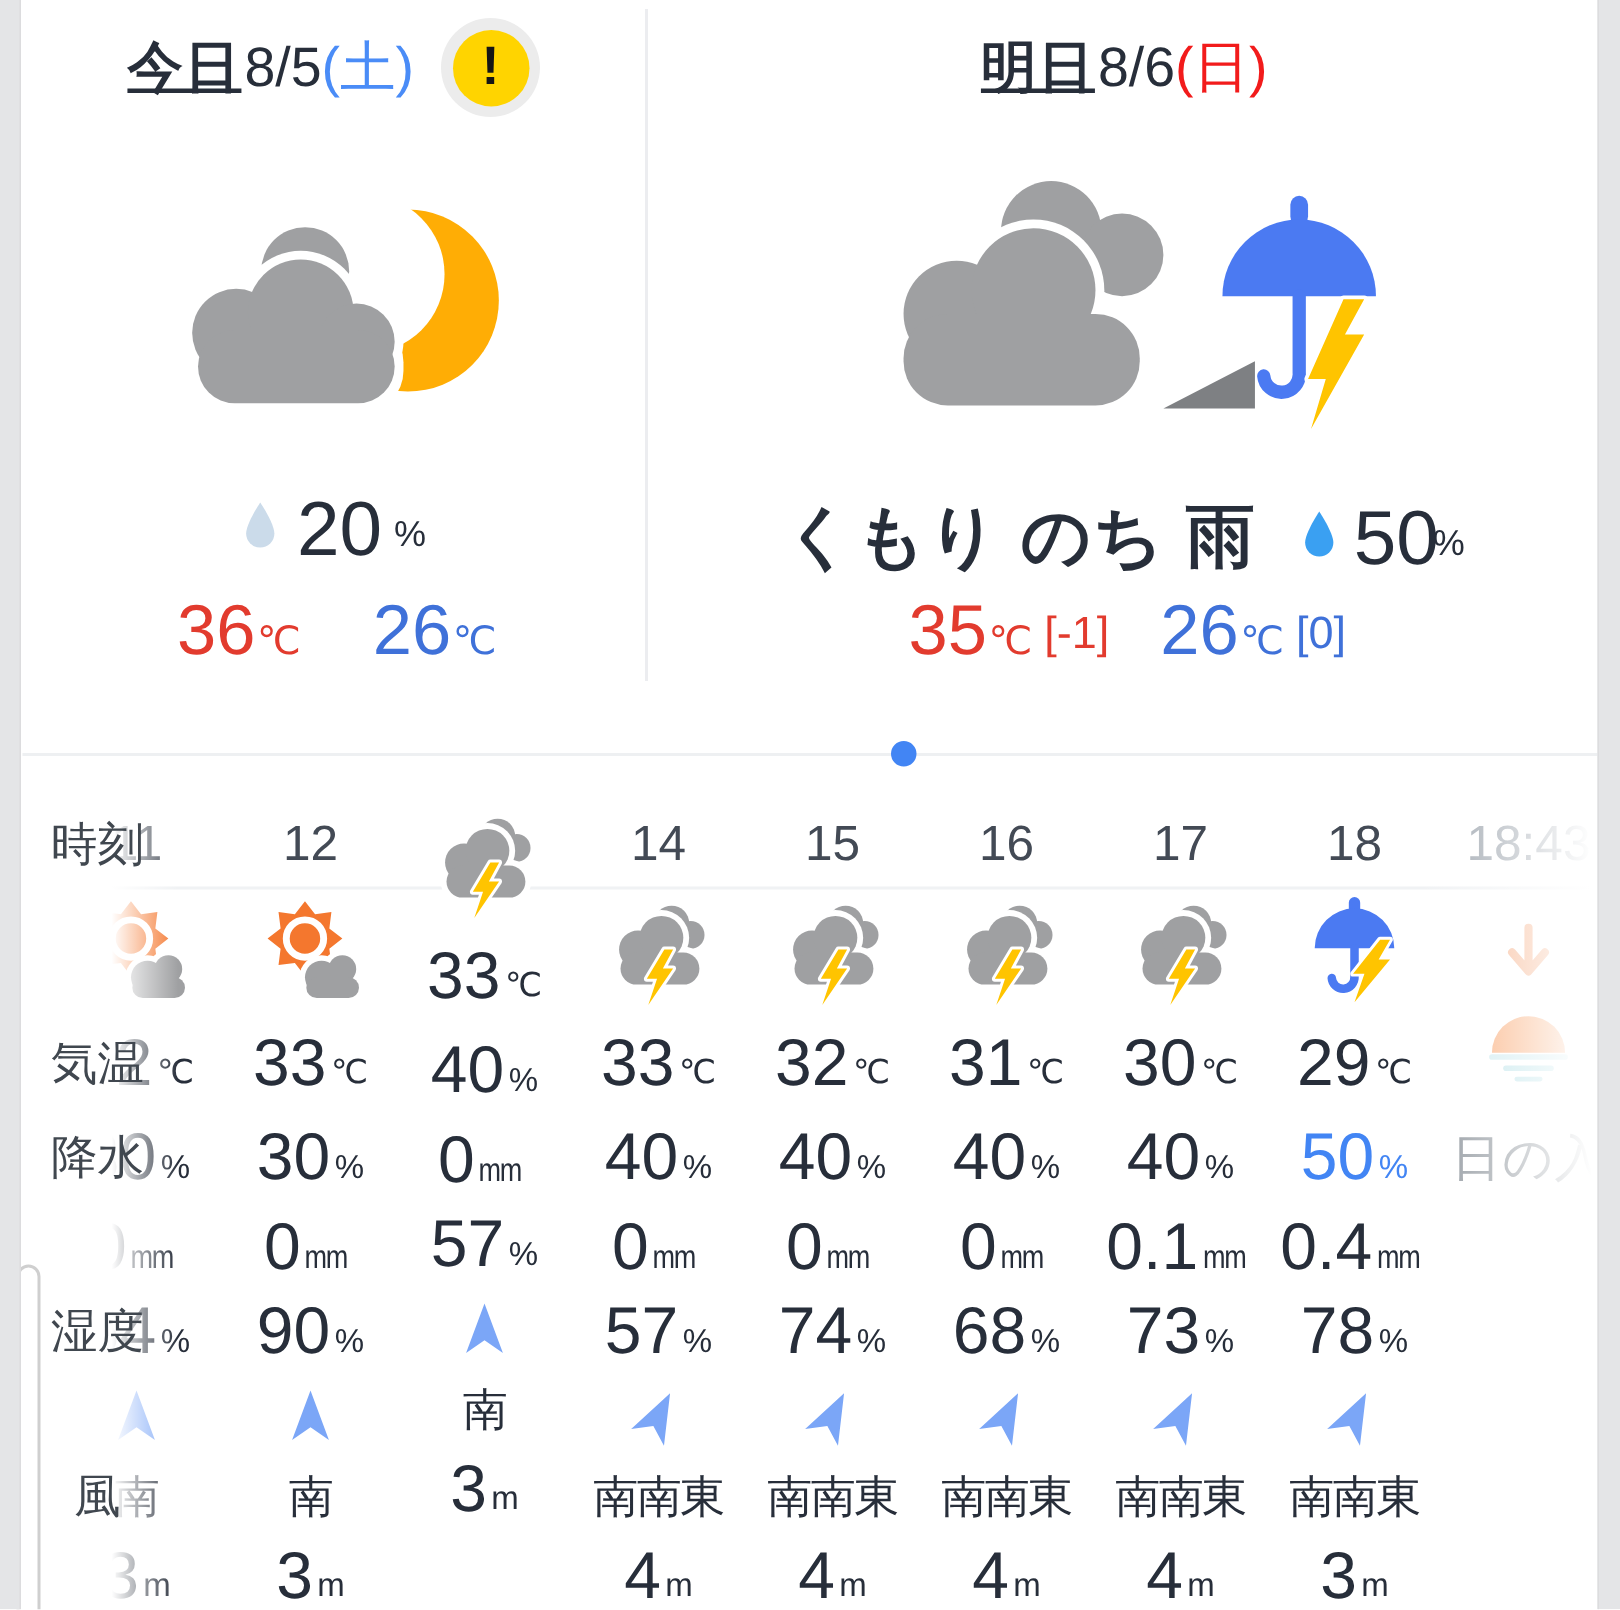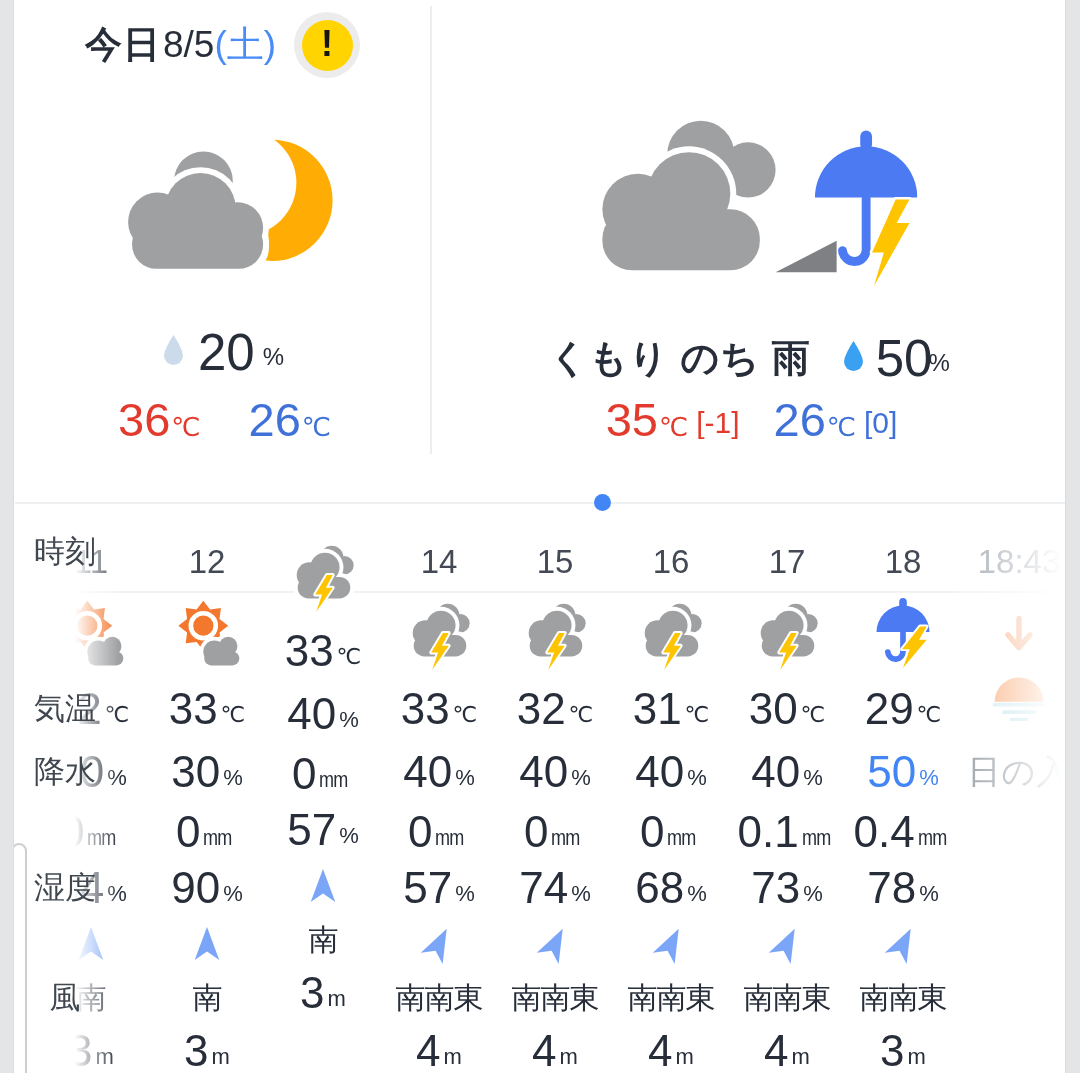--- a/index.html
+++ b/index.html
@@ -9,34 +9,34 @@
   .strip{position:absolute;top:0;bottom:0;z-index:40;background:var(--strip,#e4e5e7);}
   .strip.left{left:0;width:13px;border-right:1px solid #dcdcde;}
   .strip.right{right:0;width:14px;border-left:1px solid #dcdcde;}
 
   
   .card{position:absolute;top:0;height:458px;}
   .card.today{left:15px;width:415px;}
   .card.tomorrow{left:433px;width:633px;}
   .v-divider{position:absolute;left:430px;top:6px;width:2px;height:448px;background:#ecedf0;z-index:1;}
   .card-head{position:absolute;top:10px;left:0;right:0;height:70px;display:flex;align-items:center;justify-content:center;font-size:37px;}
-  .card-head .day{font-weight:700;letter-spacing:1px;}
+  .card-head .day{font-weight:700;letter-spacing:1px;text-decoration:underline;}
   .card-head .date{font-weight:400;margin-left:2px;}
   .dow.blue{color:var(--link-blue,#4a8cf7);}
   .dow.red{color:var(--bright-red,#f21b1b);}
   .alert{width:66px;height:66px;margin-left:18px;border-radius:50%;background:var(--alert-ring,#ececec);display:flex;align-items:center;justify-content:center;}
   .alert-inner{width:51px;height:51px;border-radius:50%;background:var(--alert-yellow,#ffd400);color:#151515;font-weight:700;font-size:36px;display:flex;align-items:center;justify-content:center;padding-bottom:3px;box-sizing:border-box;}
   .big-icon{position:absolute;left:50%;transform:translateX(-50%);}
   .today .big-icon{top:112px;}
   .tomorrow .big-icon{top:103px;}
   .pop-row{position:absolute;top:324px;left:0;right:0;height:56px;display:flex;align-items:center;justify-content:center;gap:12px;}
   .pop-num{font-size:51px;}
   .pop-unit{font-size:24px;margin-left:-4px;padding-top:10px;}
   .sum-row{position:absolute;top:330px;left:0;right:0;height:56px;display:flex;align-items:center;justify-content:center;}
-  .summary{font-weight:700;font-size:38px;letter-spacing:1px;}
+  .summary{font-weight:700;font-size:46px;letter-spacing:1px;}
   .sum-row .drop-wrap{margin-left:30px;margin-right:10px;}
   .temp-row{position:absolute;top:396px;left:4px;right:0;height:60px;display:flex;align-items:flex-start;justify-content:center;}
   .today .temp-row{gap:48px;}
   .tomorrow .temp-row{gap:34px;}
   .tgroup{display:flex;align-items:flex-start;}
   .tnum{font-size:47px;line-height:1;}
   .tunit{font-size:26px;margin-top:16px;margin-left:1px;}
   .tdiff{font-size:30px;margin-top:10px;margin-left:8px;}
   .hi{color:var(--red,#e23b2e);}
   .lo{color:var(--blue,#3f71d9);}
@@ -123,20 +123,25 @@
       <span class="tgroup lo">
           <span class="tnum">26</span>
           <span class="tunit">℃</span>
         </span>
     </div>
   </section>
 
   <div class="v-divider"></div>
 
   <section class="card tomorrow">
+    <div class="card-head">
+      <span class="day">明日</span>
+        <span class="date">8/6</span>
+        <span class="dow red">(日)</span>
+    </div>
     <div class="big-icon">
   <svg width="335" height="187" viewBox="0 0 340 190">
     <circle cx="120" cy="52" r="40" fill="#fff"></circle>
           <circle cx="168" cy="68" r="34" fill="#fff"></circle>
     <circle cx="120" cy="52" r="34" fill="var(--cloud)"></circle>
           <circle cx="168" cy="68" r="28" fill="var(--cloud)"></circle>
     <circle cx="56" cy="108" r="42" fill="#fff"></circle>
           <circle cx="108" cy="92" r="48" fill="#fff"></circle>
     <rect x="14" y="102" width="172" height="74" rx="34" fill="#fff"></rect>
     <circle cx="56" cy="108" r="36" fill="var(--cloud)"></circle>
@@ -538,21 +543,21 @@
     <rect x="4" y="31" width="56" height="4" rx="2" fill="#cdeaef"></rect>
     <rect x="14" y="39" width="36" height="4" rx="2" fill="var(--sunset-water)"></rect>
     <rect x="22" y="47" width="20" height="3.5" rx="1.75" fill="var(--sunset-water)"></rect>
   </svg>
 </span>
       </div>
     <div class="cell t-pre sunset-label">日の入</div>
   </div>
 
   <div class="left-overlay">
-    <div class="rlabel" style="top:0">時刻</div>
+    <div class="rlabel" style="top:11px">時刻</div>
     <div class="rlabel" style="top:157px">気温</div>
     <div class="rlabel" style="top:220px">降水</div>
     <div class="rlabel" style="top:336px">湿度</div>
     <div class="rlabel" style="top:446px">風</div>
   </div>
   <div class="right-overlay"></div>
   <div class="scroll-pill"></div>
 
   <div class="strip left"></div>
   <div class="strip right"></div>

